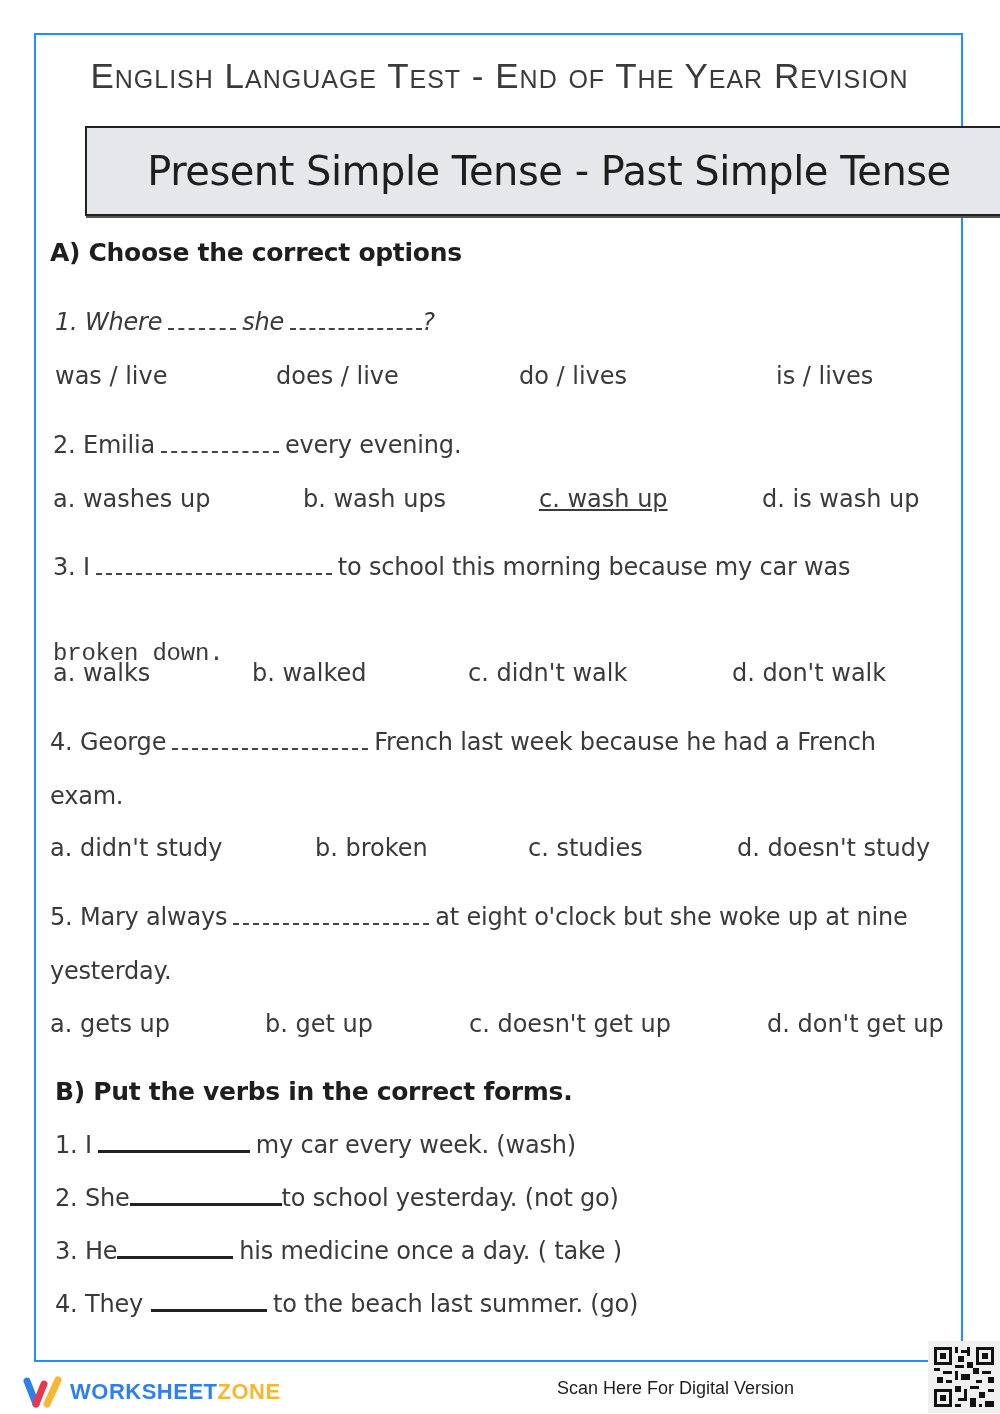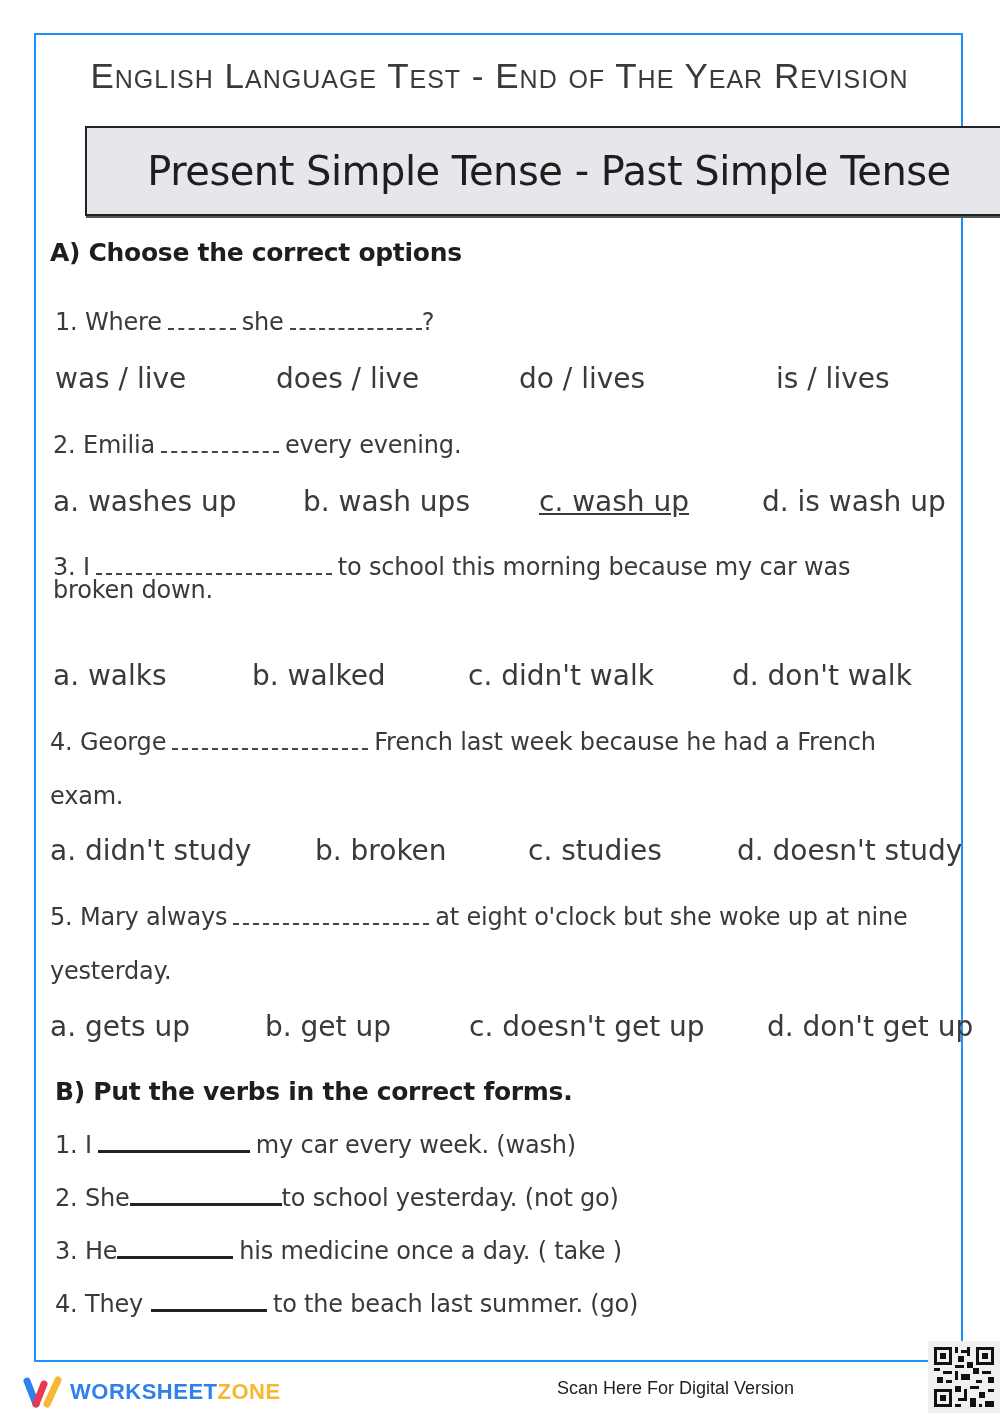--- a/index.html
+++ b/index.html
@@ -35,21 +35,21 @@
       font-family: "DejaVu Sans", sans-serif; letter-spacing: -0.2px;
     }
     .blank-dash {
       display: inline-block; border-bottom: 2px dashed #444; height: 4px;
       vertical-align: baseline; margin: 0 6px;
     }
     .blank-solid {
       display: inline-block; border-bottom: 3px solid #222; height: 6px;
       vertical-align: baseline; margin: 0 6px 0 6px;
     }
-    .opt { position: absolute; font-size: 28px; color: #3a3a3a; white-space: nowrap; }
+    .opt { position: absolute; font-size: 24px; color: #3a3a3a; white-space: nowrap; }
     .footer-logo {
       position: absolute; left: 22px; top: 1376px; display: flex; align-items: center;
     }
     .footer-logo .brand {
       font-family: "Liberation Sans", sans-serif; font-weight: bold; font-size: 22px;
       margin-left: 6px; letter-spacing: 0.5px;
     }
     .brand-a { color: #2f80ed; }
     .brand-b { color: #f7b731; }
     .scan-text {
@@ -66,40 +66,40 @@
 <div class="frame"></div>
 
 <div class="top-title">English Language Test - End of The Year Revision</div>
 
 <div class="title-box">
   <span>Present Simple Tense - Past Simple Tense</span>
 </div>
 
 <div class="section-heading" style="left:50px; top:238px;">A) Choose the correct options</div>
 
-<div class="line" style="left:55px; top:308px;">
+<div class="line" style="left:55px; top:308px;font-style:italic;">
   <span>1. Where</span><span class="blank-dash" style="width:68px;"></span><span>she</span><span class="blank-dash" style="width:132px;margin-right:0;"></span><span>?</span>
 </div>
 <div class="opt" style="left:55px; top:362px;">was / live</div>
 <div class="opt" style="left:276px; top:362px;">does / live</div>
 <div class="opt" style="left:519px; top:362px;">do / lives</div>
 <div class="opt" style="left:776px; top:362px;">is / lives</div>
 
 <div class="line" style="left:53px; top:431px;">
   <span>2. Emilia</span><span class="blank-dash" style="width:118px;"></span><span>every evening.</span>
 </div>
 <div class="opt" style="left:53px; top:485px;">a. washes up</div>
 <div class="opt" style="left:303px; top:485px;">b. wash ups</div>
 <div class="opt" style="left:539px; top:485px;text-decoration:underline;">c. wash up</div>
 <div class="opt" style="left:762px; top:485px;">d. is wash up</div>
 
 <div class="line" style="left:53px; top:553px;">
   <span>3. I</span><span class="blank-dash" style="width:236px;"></span><span>to school this morning because my car was</span>
 </div>
-<div class="line" style="left:53px; top:576px;">broken down.</div>
+<div class="line" style="left:53px; top:640px;font-family:Liberation Mono, monospace;">broken down.</div>
 <div class="opt" style="left:53px; top:659px;">a. walks</div>
 <div class="opt" style="left:252px; top:659px;">b. walked</div>
 <div class="opt" style="left:468px; top:659px;">c. didn't walk</div>
 <div class="opt" style="left:732px; top:659px;">d. don't walk</div>
 
 <div class="line" style="left:50px; top:728px;">
   <span>4. George</span><span class="blank-dash" style="width:196px;"></span><span>French last week because he had a French</span>
 </div>
 <div class="line" style="left:50px; top:782px;text-align:right;">exam.</div>
 <div class="opt" style="left:50px; top:834px;">a. didn't study</div>

